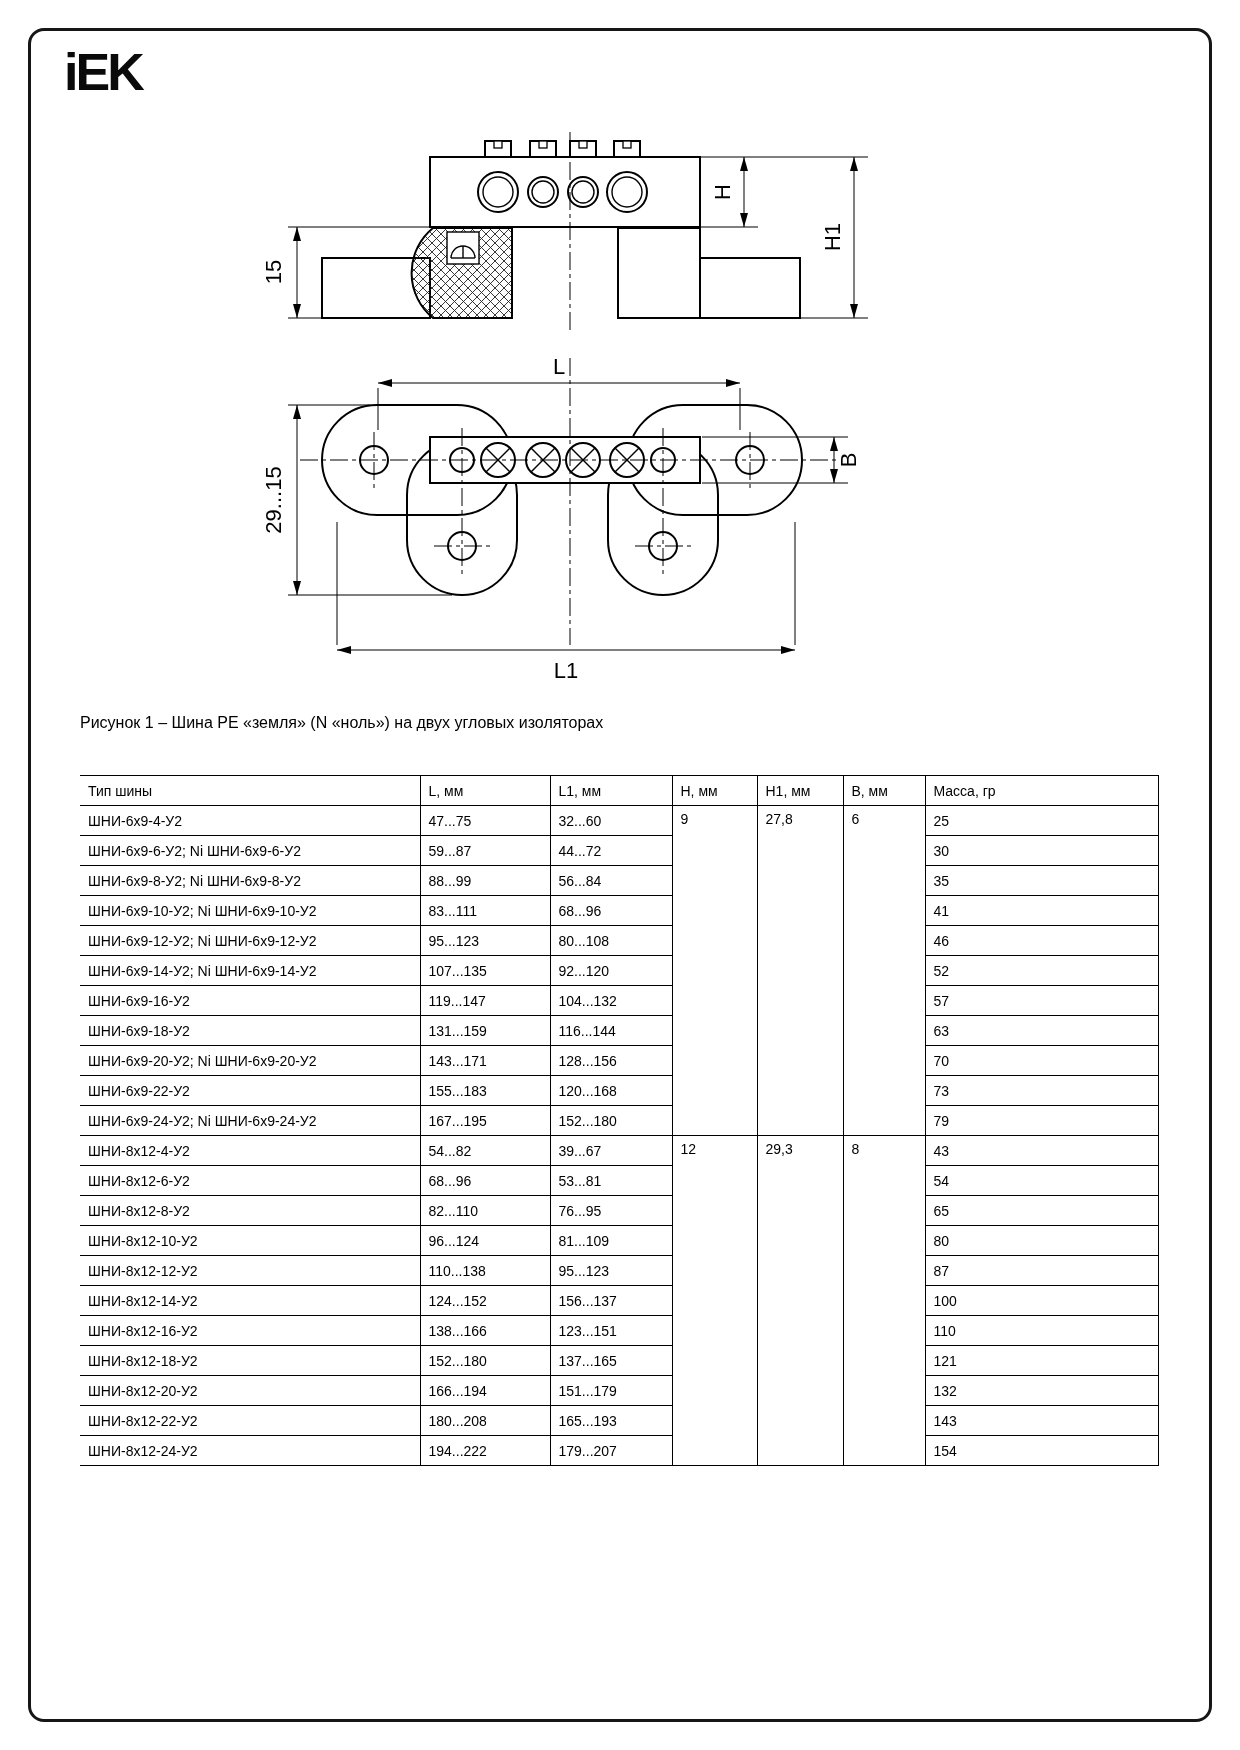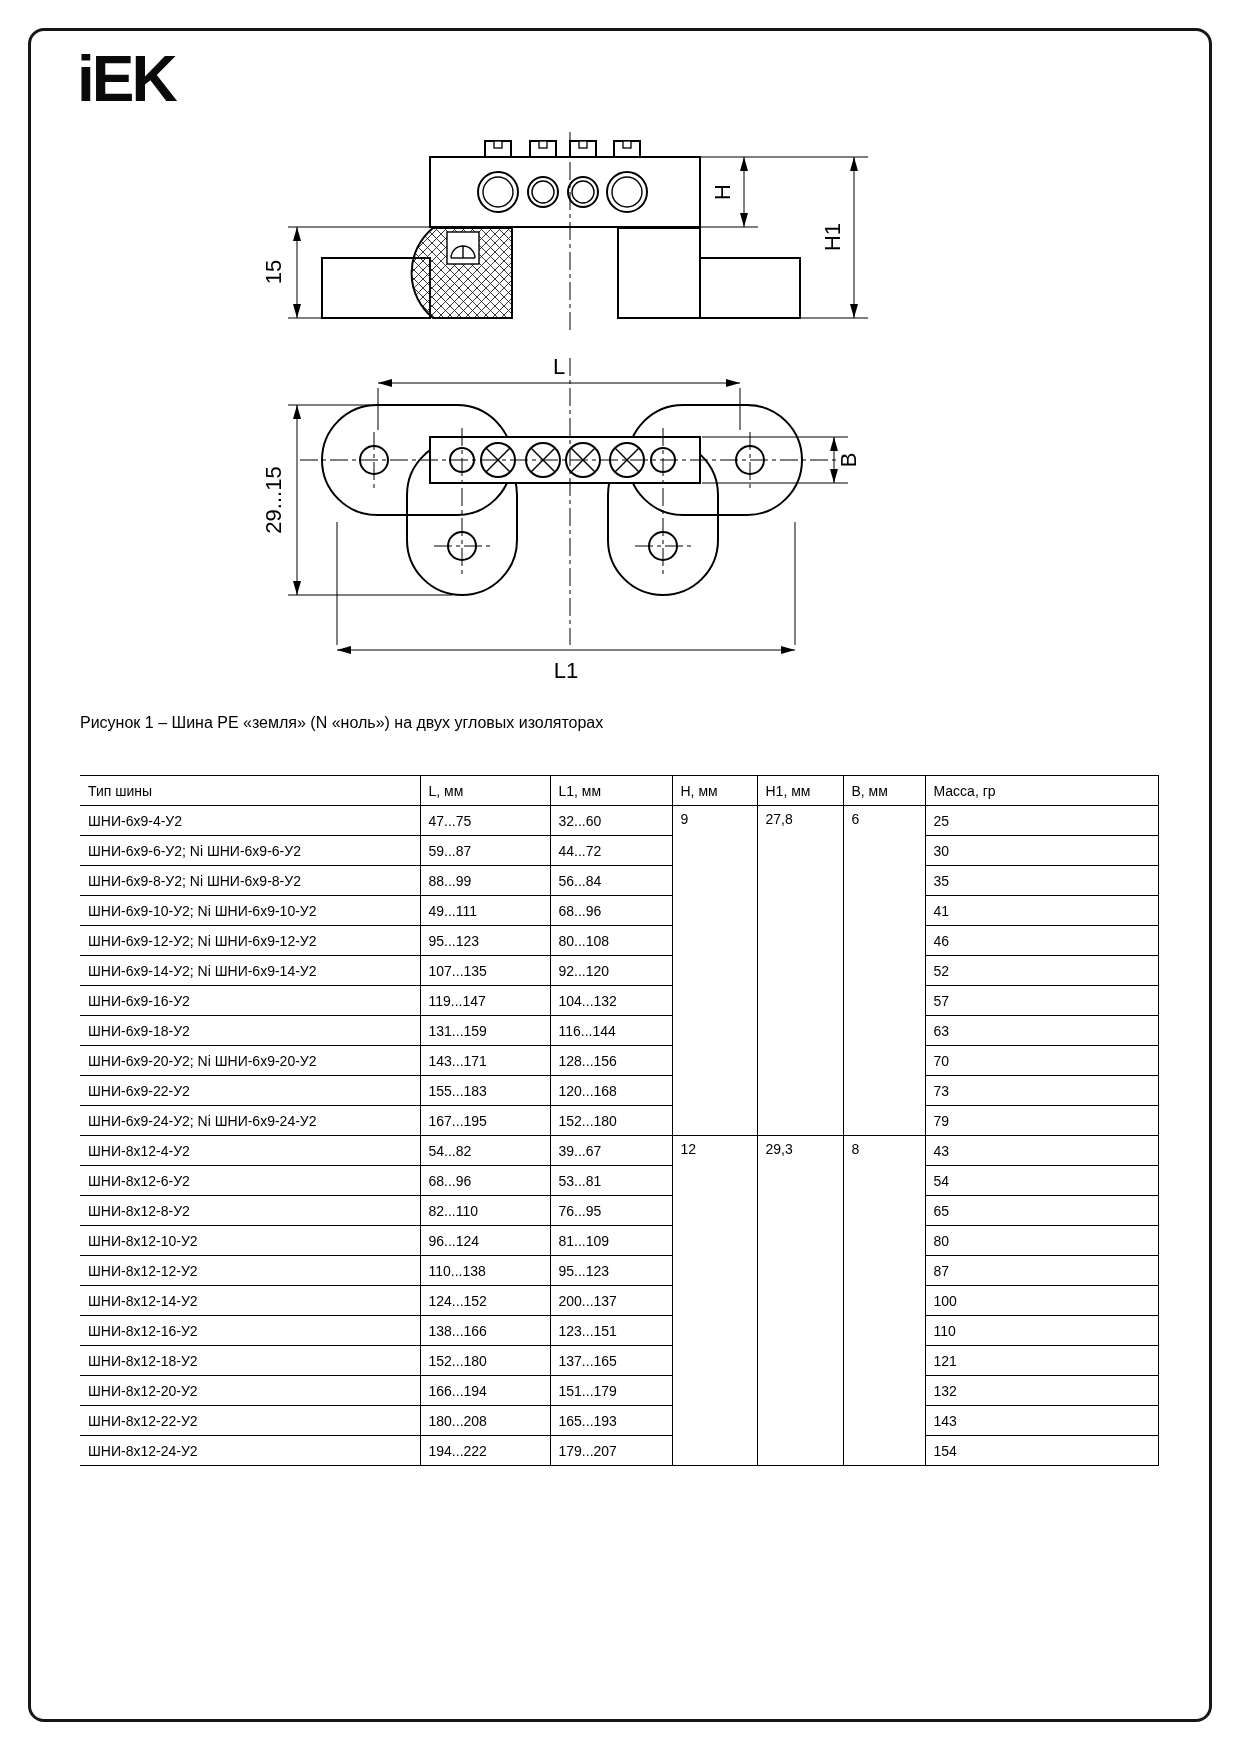--- a/index.html
+++ b/index.html
@@ -6,22 +6,22 @@
   html,body {
     width:1240px; height:1750px; background:#ffffff;
     font-family:"Liberation Sans", sans-serif; color:#000;
     position:relative; overflow:hidden;
   }
   .page-border {
     position:absolute; left:28px; top:28px; width:1184px; height:1694px;
     border:3px solid #161616; border-radius:16px;
   }
   .logo {
-    position:absolute; left:77px; top:42px;
-    font-size:64px; font-weight:800; letter-spacing:-3px; color:#0a0a0a;
+    position:absolute; left:64px; top:42px;
+    font-size:52px; font-weight:800; letter-spacing:-3px; color:#0a0a0a;
   }
   .drawing { position:absolute; left:0; top:0; width:1240px; height:1750px; }
   .drawing text { font-family:"Liberation Sans", sans-serif; fill:#000; }
   .cl { stroke:#000; stroke-width:1; stroke-dasharray:18 4 4 4; fill:none; }
   .caption { position:absolute; left:80px; top:714px; font-size:16px; color:#000; }
   .spec-table {
     position:absolute; left:80px; top:775px; width:1078px;
     border-collapse:collapse; table-layout:fixed; font-size:14px;
   }
   .spec-table th, .spec-table td {
@@ -230,21 +230,21 @@
         <td>30</td>
       </tr>
       <tr>
         <td class="col-type">ШНИ-6х9-8-У2; Ni ШНИ-6х9-8-У2</td>
         <td>88...99</td>
         <td>56...84</td>
         <td>35</td>
       </tr>
       <tr>
         <td class="col-type">ШНИ-6х9-10-У2; Ni ШНИ-6х9-10-У2</td>
-        <td>49...111</td>
+        <td>83...111</td>
         <td>68...96</td>
         <td>41</td>
       </tr>
       <tr>
         <td class="col-type">ШНИ-6х9-12-У2; Ni ШНИ-6х9-12-У2</td>
         <td>95...123</td>
         <td>80...108</td>
         <td>46</td>
       </tr>
       <tr>
@@ -312,21 +312,21 @@
       </tr>
       <tr>
         <td class="col-type">ШНИ-8х12-12-У2</td>
         <td>110...138</td>
         <td>95...123</td>
         <td>87</td>
       </tr>
       <tr>
         <td class="col-type">ШНИ-8х12-14-У2</td>
         <td>124...152</td>
-        <td>200...137</td>
+        <td>156...137</td>
         <td>100</td>
       </tr>
       <tr>
         <td class="col-type">ШНИ-8х12-16-У2</td>
         <td>138...166</td>
         <td>123...151</td>
         <td>110</td>
       </tr>
       <tr>
         <td class="col-type">ШНИ-8х12-18-У2</td>

